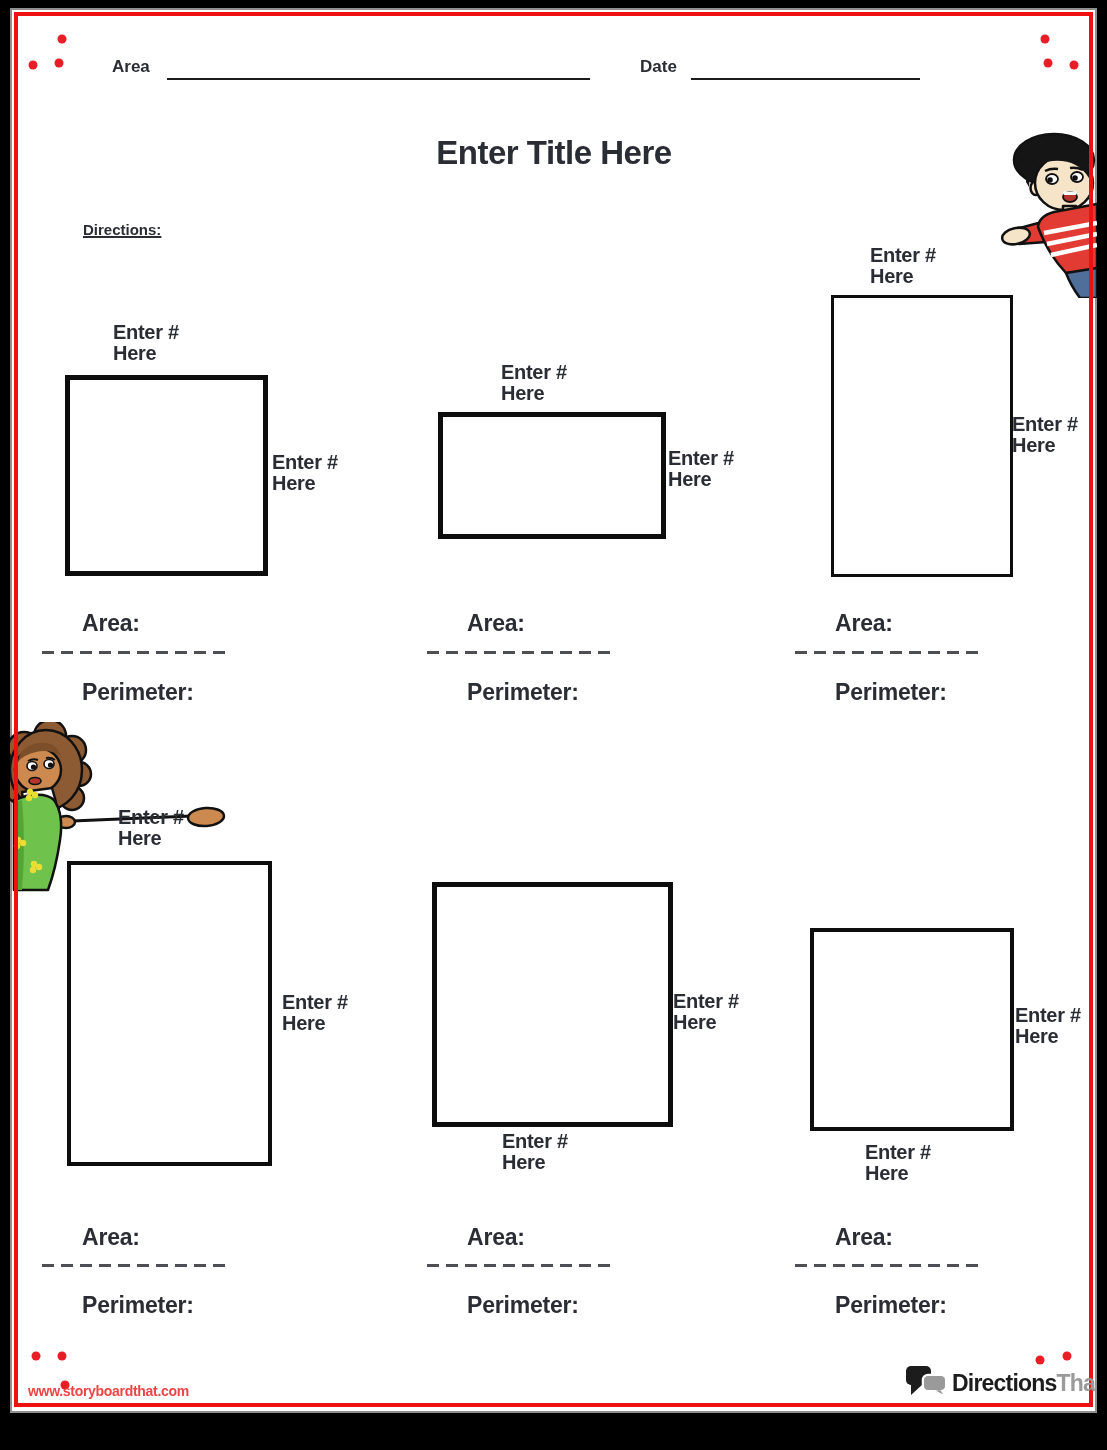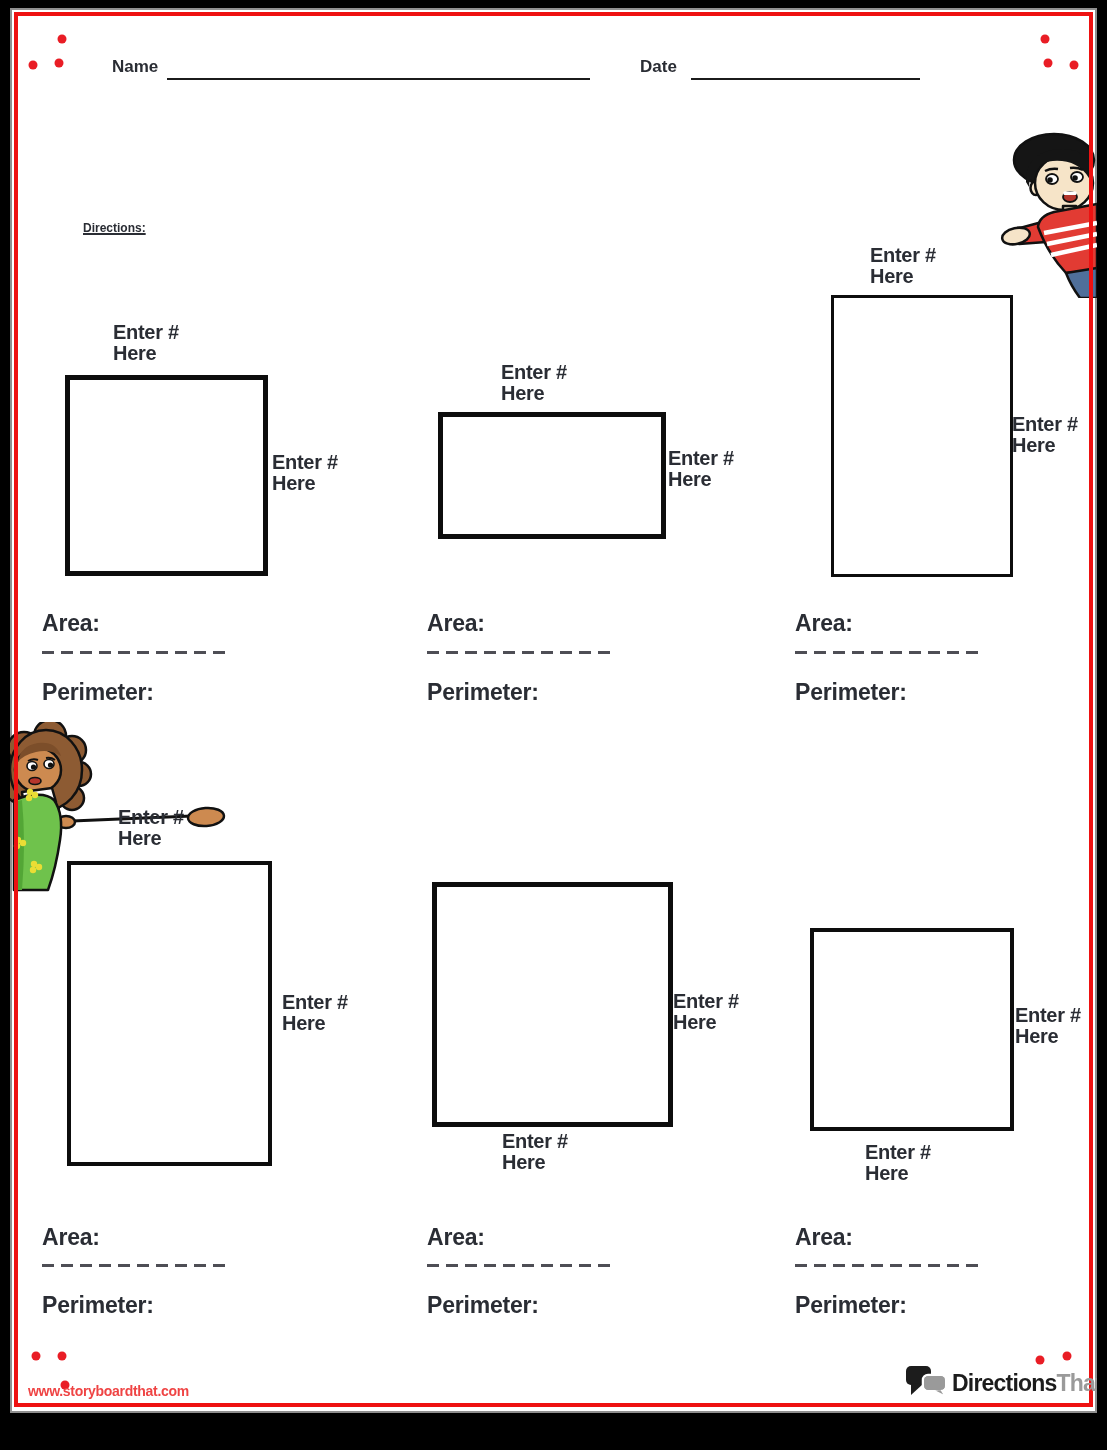--- a/index.html
+++ b/index.html
@@ -6,27 +6,27 @@
   #canvas{position:relative;width:1107px;height:1450px;background:#000;overflow:hidden;
           font-family:"Liberation Sans",sans-serif;}
   .abs{position:absolute;}
   .page{left:10px;top:8px;width:1087px;height:1405px;background:#fff;
         border:2px solid #8f8f8f;box-sizing:border-box;z-index:1;}
   .redframe{left:14px;top:12px;width:1079px;height:1395px;border:4px solid #EE1111;
             box-sizing:border-box;z-index:60;pointer-events:none;}
   .bar{background:#000;z-index:100;}
   .lbl{font-weight:700;color:#2A2D34;z-index:20;}
   .dim{font-size:20px;line-height:21px;letter-spacing:-0.3px;}
-  .ans{font-size:23px;letter-spacing:-0.2px;line-height:27px;}
+  .ans{font-size:23px;letter-spacing:-0.2px;line-height:27px;margin-left:40px;}
   .rect{border-style:solid;border-color:#0d0d0d;background:#fff;box-sizing:border-box;z-index:15;}
   .dash{height:3px;background:repeating-linear-gradient(90deg,#4e4e55 0 12px,transparent 12px 19px);z-index:20;}
   .fill-line{border-bottom:2px solid #1b1b1b;z-index:20;}
   .hdrlbl{font-size:17px;}
   .title{font-size:33px;letter-spacing:-0.5px;text-align:center;line-height:36px;}
-  .directions{font-size:12px;text-decoration:underline;text-decoration-thickness:2px;}
+  .directions{font-size:15px;text-decoration:underline;text-decoration-thickness:2px;}
   .stars{z-index:5;}
   .chara{z-index:10;}
   .weburl{font-size:14px;letter-spacing:-0.3px;color:#ef4444;font-weight:700;z-index:70;}
   .logotext{font-size:23px;font-weight:700;letter-spacing:-0.8px;z-index:70;white-space:nowrap;}
   .logotext .p1{color:#1c1c1c;}
   .logotext .p2{color:#9A9A9A;}
 </style>
 </head>
 <body>
 
@@ -72,25 +72,26 @@
       <circle cx="51" cy="63" r="4.5" fill="#E91D25"></circle>
   </svg>
   <svg class="abs stars" style="left:1003px;top:1322px" width="96" height="96" viewBox="0 0 96 96">
     <use href="#star" fill="#F7A71D" transform="translate(67,24) rotate(10) scale(14)"></use>
     <use href="#star" fill="#F7A71D" transform="translate(68,63) rotate(15) scale(26)"></use>
     <use href="#star" fill="#F7A71D" transform="translate(22,66) rotate(-15) scale(13)"></use>
     <circle cx="37" cy="38" r="4.5" fill="#E91D25"></circle>
       <circle cx="64" cy="34" r="4.5" fill="#E91D25"></circle>
   </svg>
 
-  <div class="abs lbl hdrlbl" style="left:112px;top:57px">Name</div>
+  <div class="abs lbl hdrlbl" style="left:112px;top:57px">Area</div>
   <div class="abs fill-line" style="left:167px;top:58px;width:423px;height:20px"></div>
   <div class="abs lbl hdrlbl" style="left:640px;top:57px">Date</div>
   <div class="abs fill-line" style="left:691px;top:58px;width:229px;height:20px"></div>
 
+  <div class="abs lbl title" style="left:254px;top:135px;width:600px">Enter Title Here</div>
   <div class="abs lbl directions" style="left:83px;top:221px">Directions:</div>
 
   <div class="abs lbl dim" style="left:113px;top:322px;width:100px">
     <div>Enter #</div>
     <div>Here</div>
   </div>
   <div class="abs rect" style="left:65px;top:375px;width:203px;height:201px;border-width:5px"></div>
   <div class="abs lbl dim" style="left:272px;top:452px;width:70px">
     <div>Enter #</div>
     <div>Here</div>

